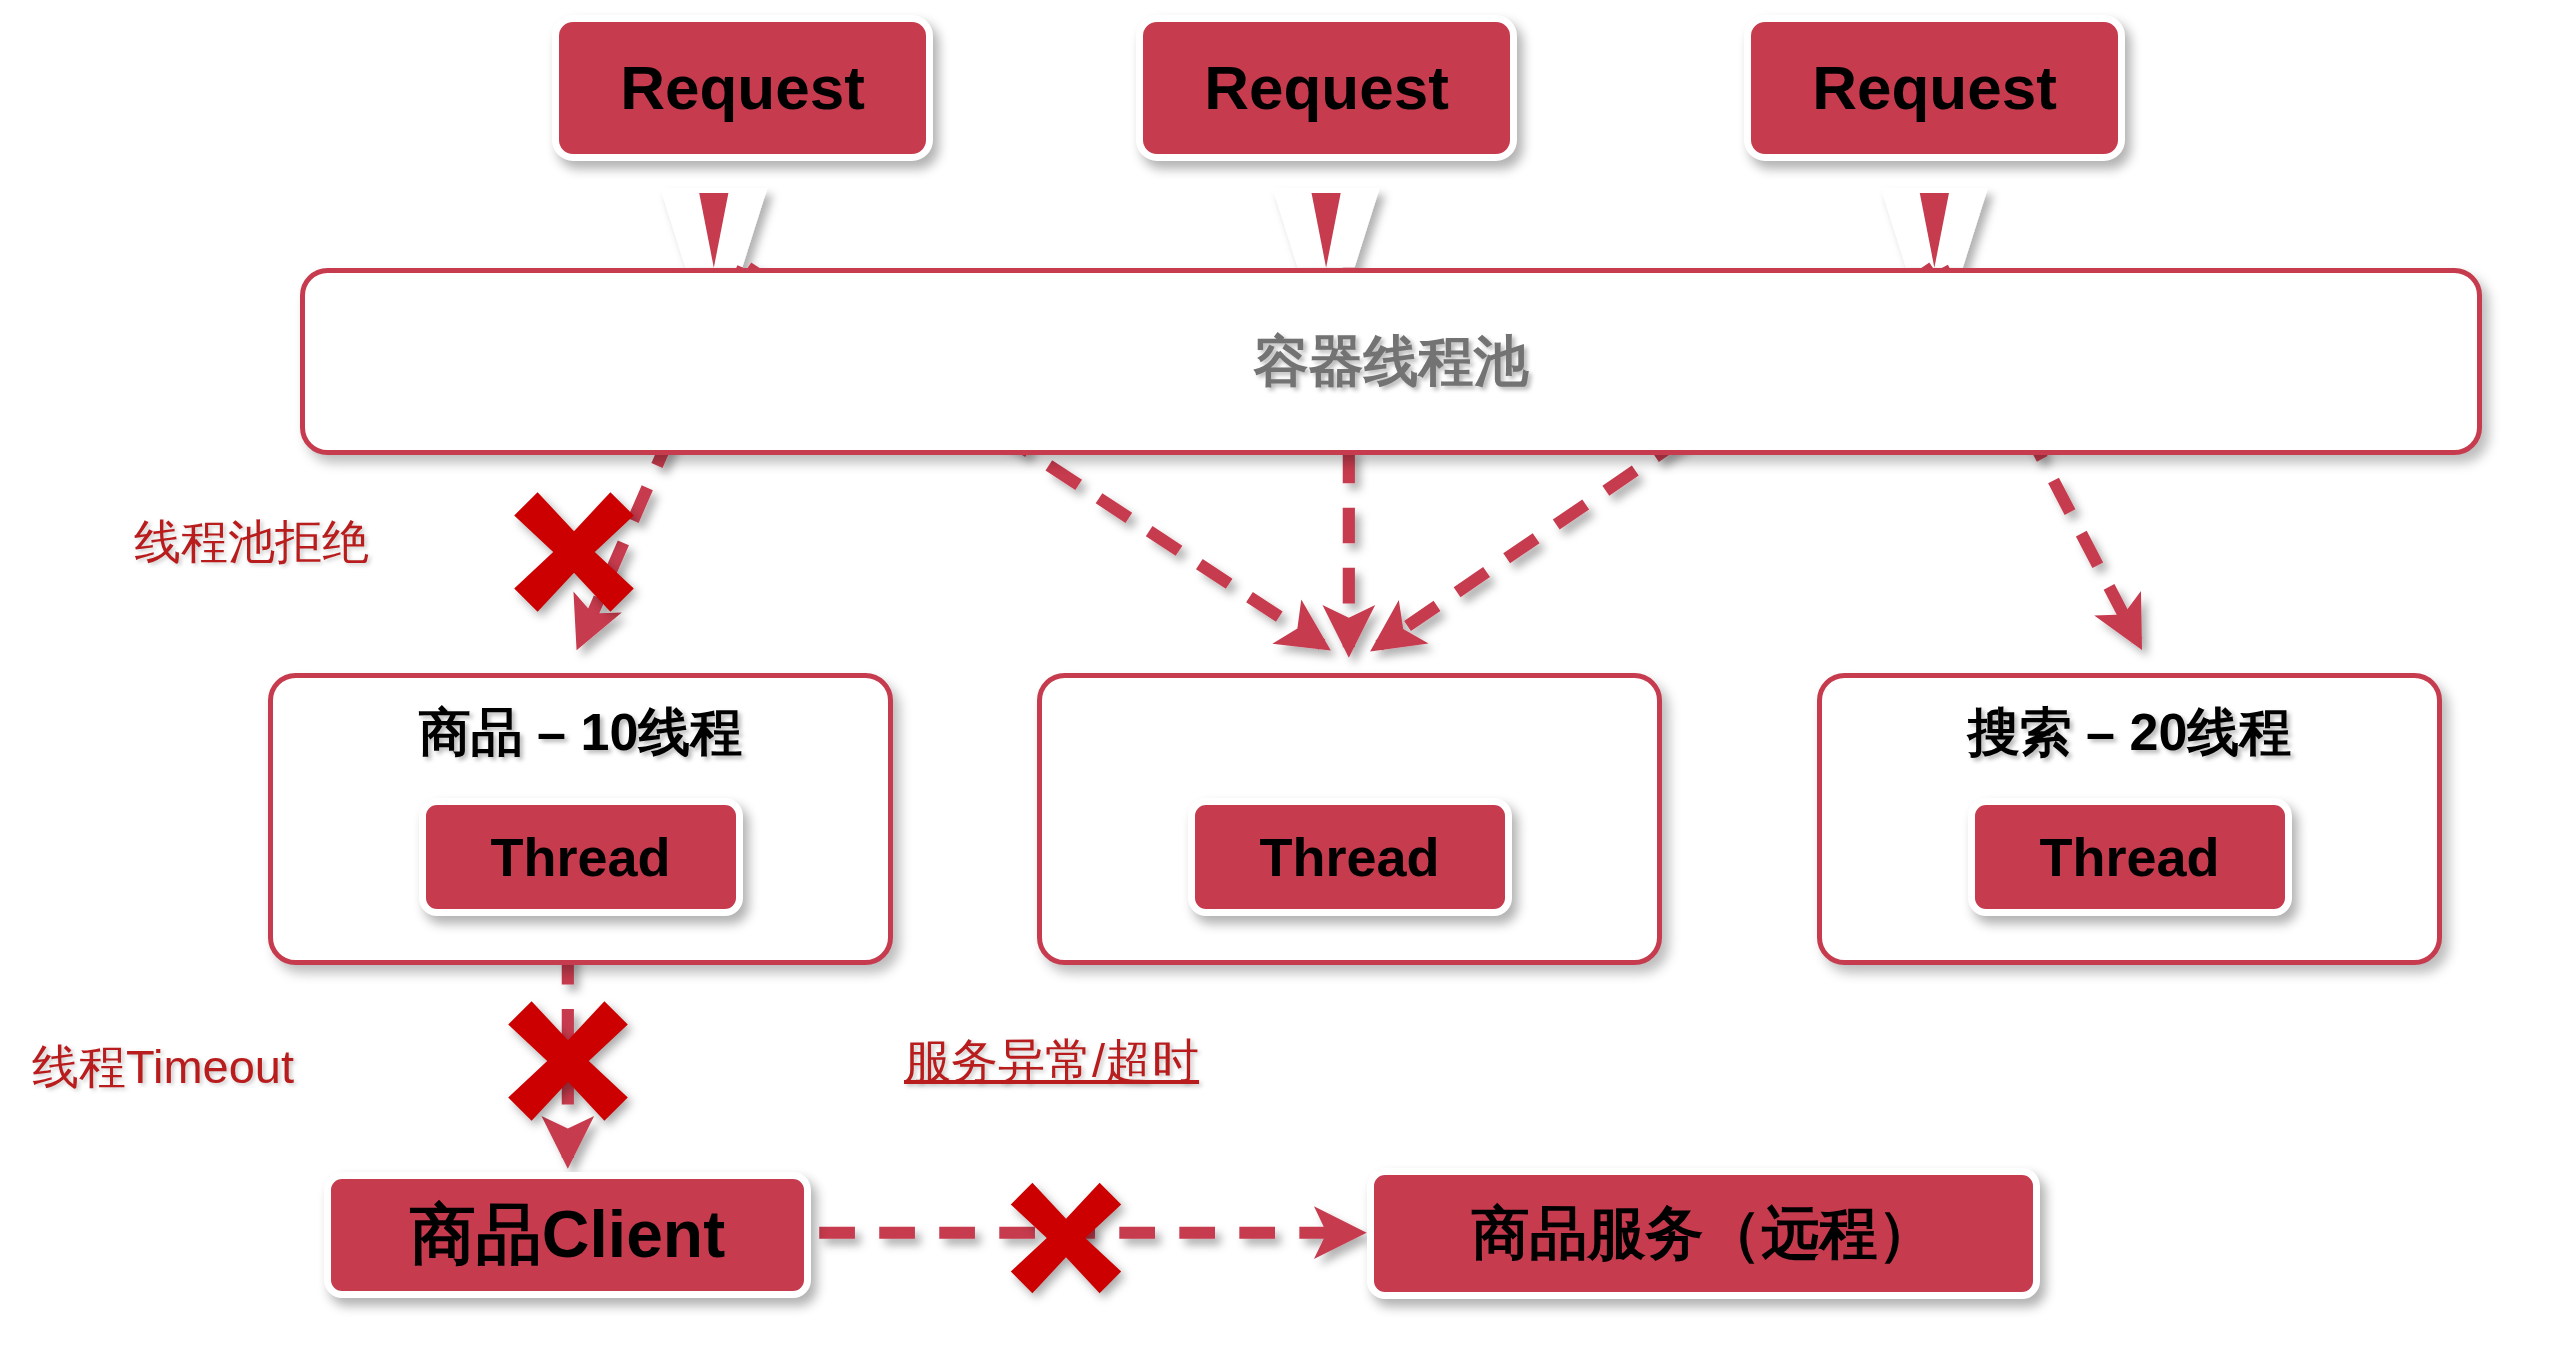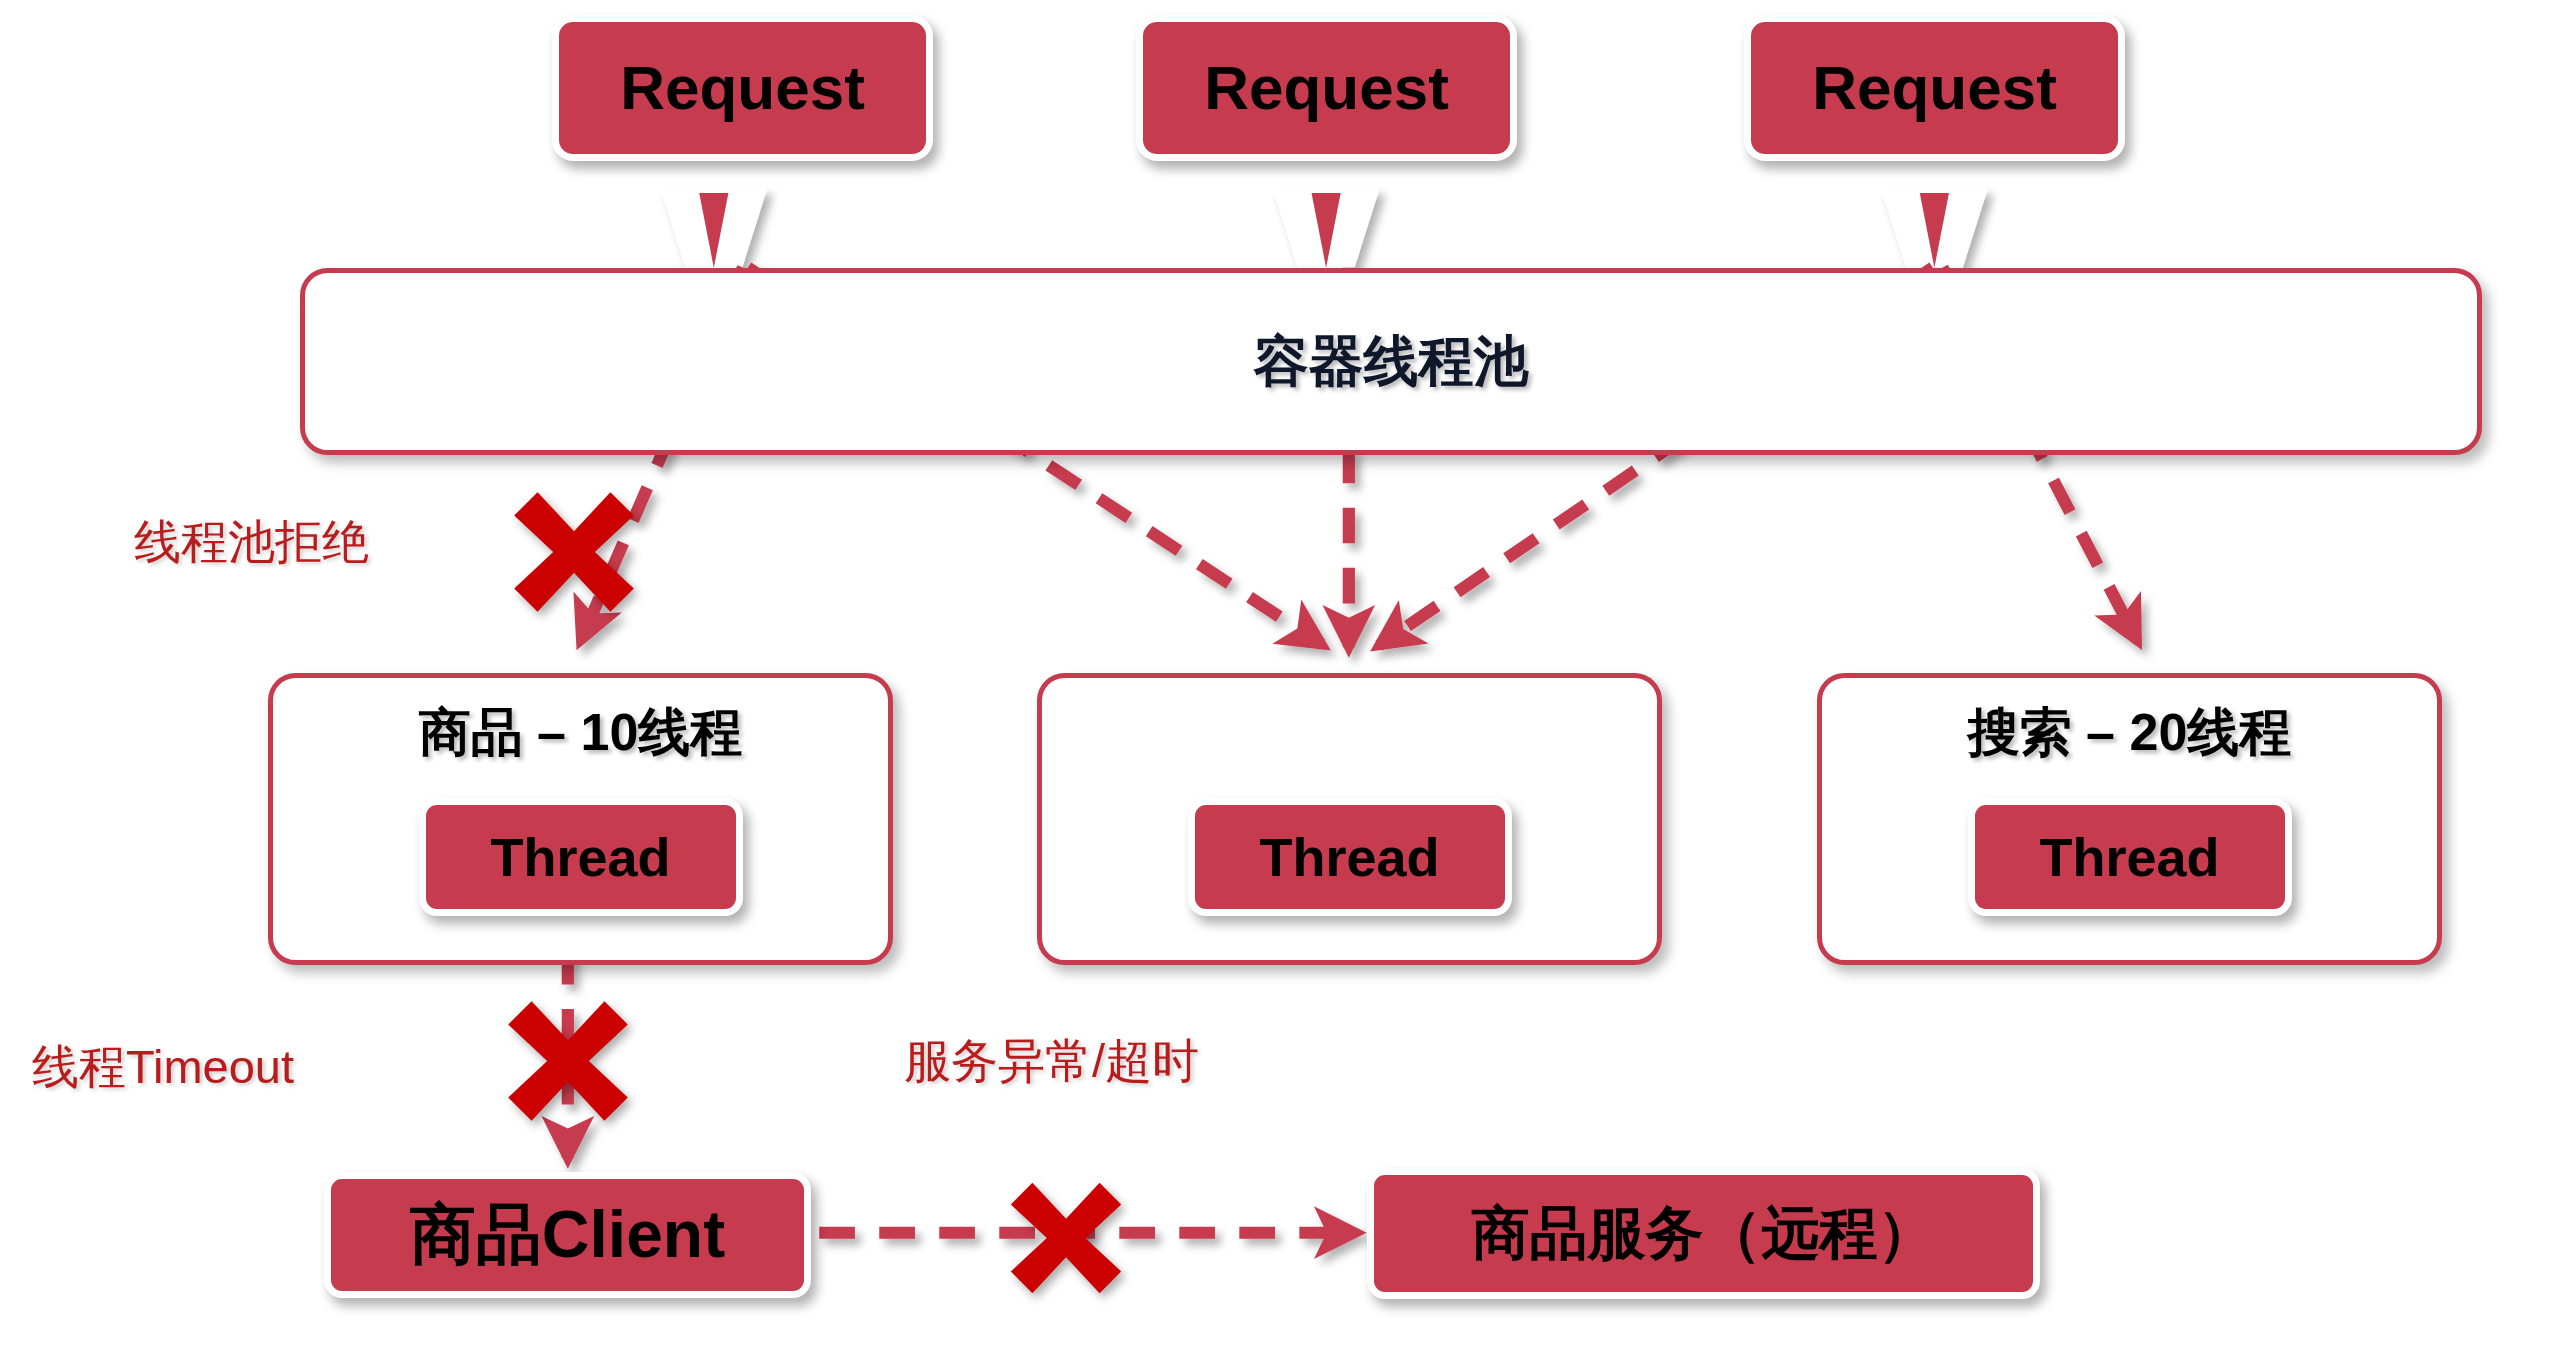--- a/index.html
+++ b/index.html
@@ -127,21 +127,21 @@
   .note {
     position: absolute;
     color: #b91c1c;
     font-size: 47px;
     white-space: nowrap;
     text-shadow: 2.4px 2.4px 4px rgba(0,0,0,0.22);
     z-index: 4;
   }
   #note-reject  { left: 134px;  top: 511px; }
   #note-timeout { left: 32px;   top: 1036px; }
-  #note-svcerr  { left: 904px; top: 1030px; }
+  #note-svcerr  { left: 904px; top: 1030px; text-decoration: underline; }
 
   
   .xmark {
     position: absolute;
     z-index: 7;
     filter: drop-shadow(4.9px 5.7px 4.9px rgba(0,0,0,0.33));
   }
   #x-reject  { left: 509px;  top: 487px;  width: 130px; height: 130px; }
   #x-timeout { left: 503px;  top: 996px; width: 130px; height: 130px; }
   #x-svcerr  { left: 1006px; top: 1178px; width: 120px; height: 120px; }
@@ -195,21 +195,21 @@
   </div>
   <div id="req1" class="pill request">
     <span>Request</span>
   </div>
   <div id="req2" class="pill request">
     <span>Request</span>
   </div>
 
   <div id="pool" class="outlined"></div>
   <div class="pool-title" style="position:absolute;left:300px;top:268px;width:2182px;height:187px;display:flex;align-items:center;justify-content:center;z-index:6;">
-    <span style="font-size:55px;font-weight:bold;color:#0f172a;text-shadow:3.2px 3.2px 4px rgba(0,0,0,0.28);">容器线程池</span>
+    <span style="font-size:55px;font-weight:bold;color:#737373;text-shadow:3.2px 3.2px 4px rgba(0,0,0,0.28);">容器线程池</span>
   </div>
 
   <div id="svc0" class="outlined svc">
     <div class="svc-title">商品 – 10线程</div>
     <div class="pill thread-pill">
       <span>Thread</span>
     </div>
   </div>
 
   <div id="svc1" class="outlined svc">

